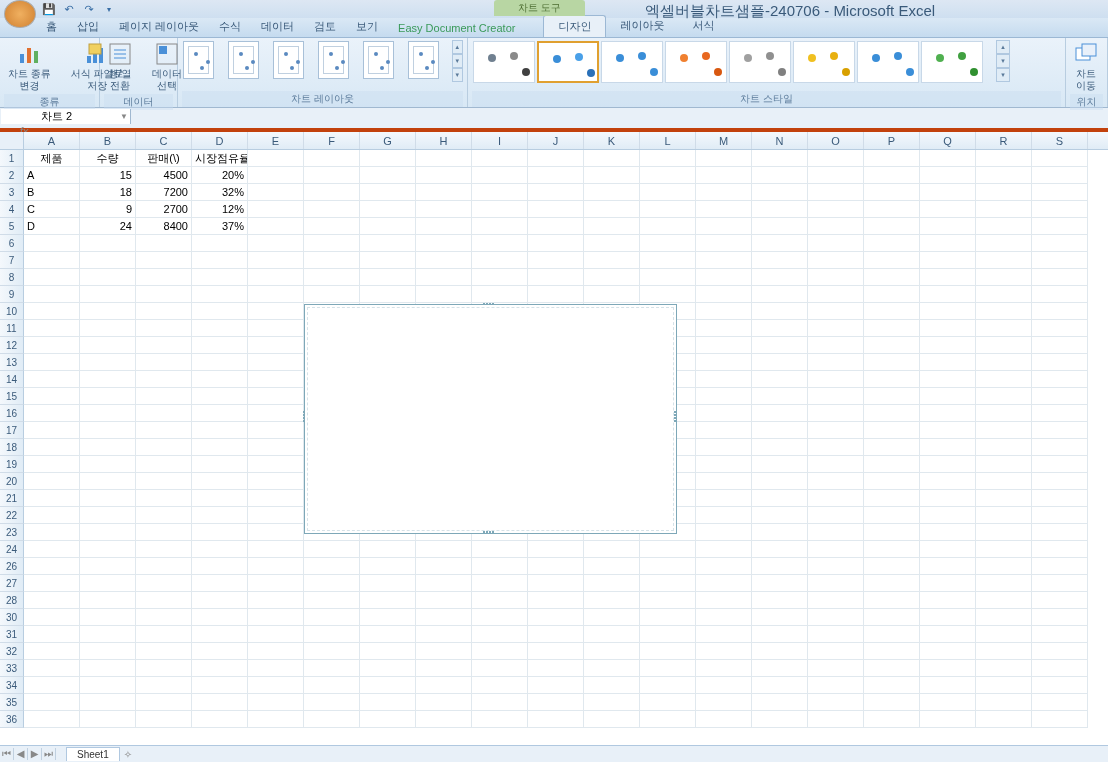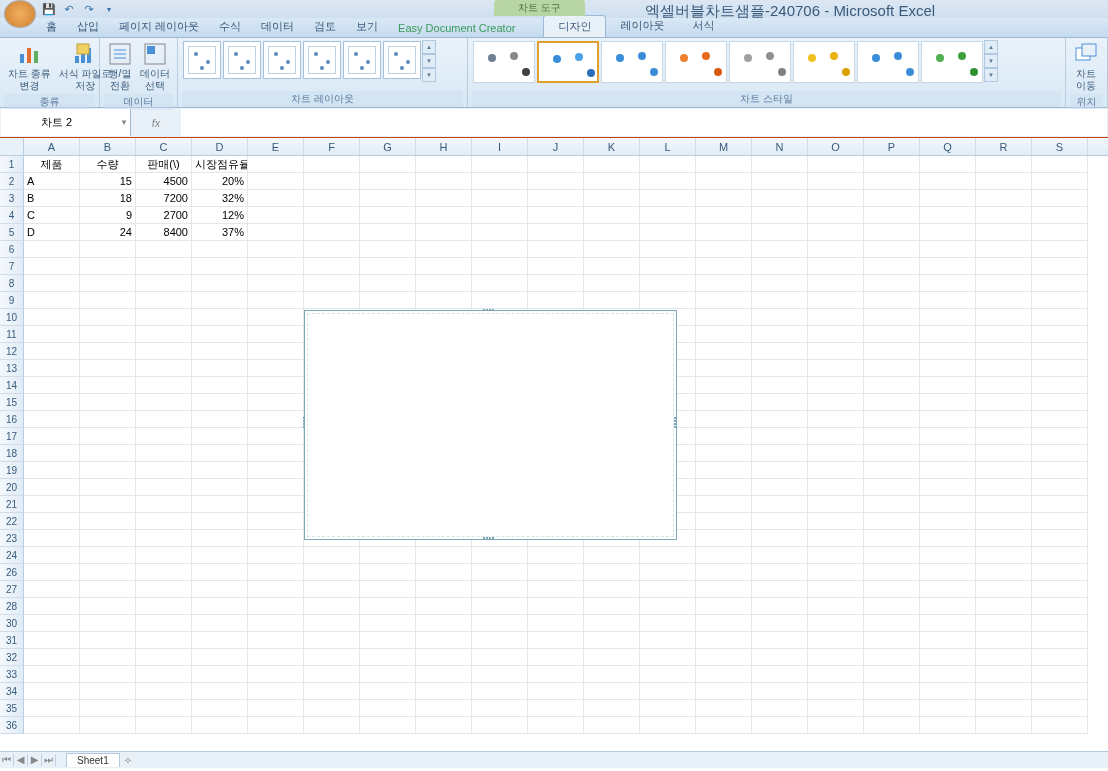--- a/index.html
+++ b/index.html
@@ -17,33 +17,33 @@
 
 .ribbon-tabs { height: 20px; background: linear-gradient(#dae8f5, #c5dbef); display: flex; align-items: flex-end; padding-left: 36px; border-bottom: 1px solid #9cb8d4; }
 .tab { padding: 3px 10px; font-size: 11px; color: #3a5a7a; cursor: pointer; }
 .ctx-tabs { display: flex; margin-left: 18px; }
 .ctx-tab { padding: 3px 14px; font-size: 11px; color: #3a5a7a; }
 .ctx-tab.active { background: #e8f0f8; border: 1px solid #9cb8d4; border-bottom: none; border-radius: 3px 3px 0 0; }
 
 
 .ribbon { height: 70px; background: linear-gradient(#eaf2fa, #d8e8f5); display: flex; border-bottom: 1px solid #a0b8d0; }
 .group { border-right: 1px solid #b8cde0; display: flex; flex-direction: column; padding: 2px 4px 0; }
-.group-content { flex: 1; display: flex; align-items: flex-start; gap: 0; }
+.group-content { flex: 1; display: flex; align-items: flex-start; gap: 12px; }
 .group-label { font-size: 10px; color: #5a7a9a; text-align: center; padding: 1px 0; background: rgba(200,220,240,0.4); }
 .big-btn { display: flex; flex-direction: column; align-items: center; justify-content: center; padding: 2px 4px; font-size: 10px; color: #3a5a7a; text-align: center; line-height: 1.2; }
 .big-btn .icon { width: 24px; height: 24px; margin-bottom: 2px; }
 .layout-thumb { width: 38px; height: 38px; border: 1px solid #a8c0d8; background: #fff; margin: 1px; position: relative; }
 .style-thumb { width: 62px; height: 42px; border: 1px solid #c8d8e8; background: #fff; margin: 1px; position: relative; }
 .style-thumb.sel { border: 2px solid #e0a030; }
 .dot { position: absolute; width: 8px; height: 8px; border-radius: 50%; }
 .style-scroll { width: 14px; display: flex; flex-direction: column; }
 .style-scroll div { height: 14px; border: 1px solid #b0c8e0; background: #e0ecf6; font-size: 7px; display:flex; align-items:center; justify-content:center; color:#5a7a9a; }
 
 
-.fbar-row { height: 30px; display: flex; border-bottom: 1px solid #c2410c; background: #e8f0f8; }
+.fbar-row { height: 24px; display: flex; border-bottom: 4px solid #c2410c; background: #e8f0f8; flex-direction: column; }
 .namebox { width: 130px; border-right: 1px solid #a0b8d0; display: flex; align-items: center; padding-left: 40px; background: #fff; margin: 1px; font-size: 11px; }
 .namebox .dd { margin-left: auto; margin-right: 2px; color: #888; font-size: 8px; }
 .fx-btns { width: 48px; display: flex; align-items: center; justify-content: center; gap: 4px; }
 .fx-label { font-style: italic; color: #888; font-size: 11px; }
 .formula-input { flex: 1; background: #fff; margin: 1px; border: none; }
 
 
 .grid-area { position: relative; height: 630px; overflow: hidden; }
 .col-headers { display: flex; height: 18px; background: linear-gradient(#f4f8fc, #e0ecf6); border-bottom: 1px solid #b8cde0; }
 .corner { width: 24px; border-right: 1px solid #b8cde0; background: #e8f0f8; }

